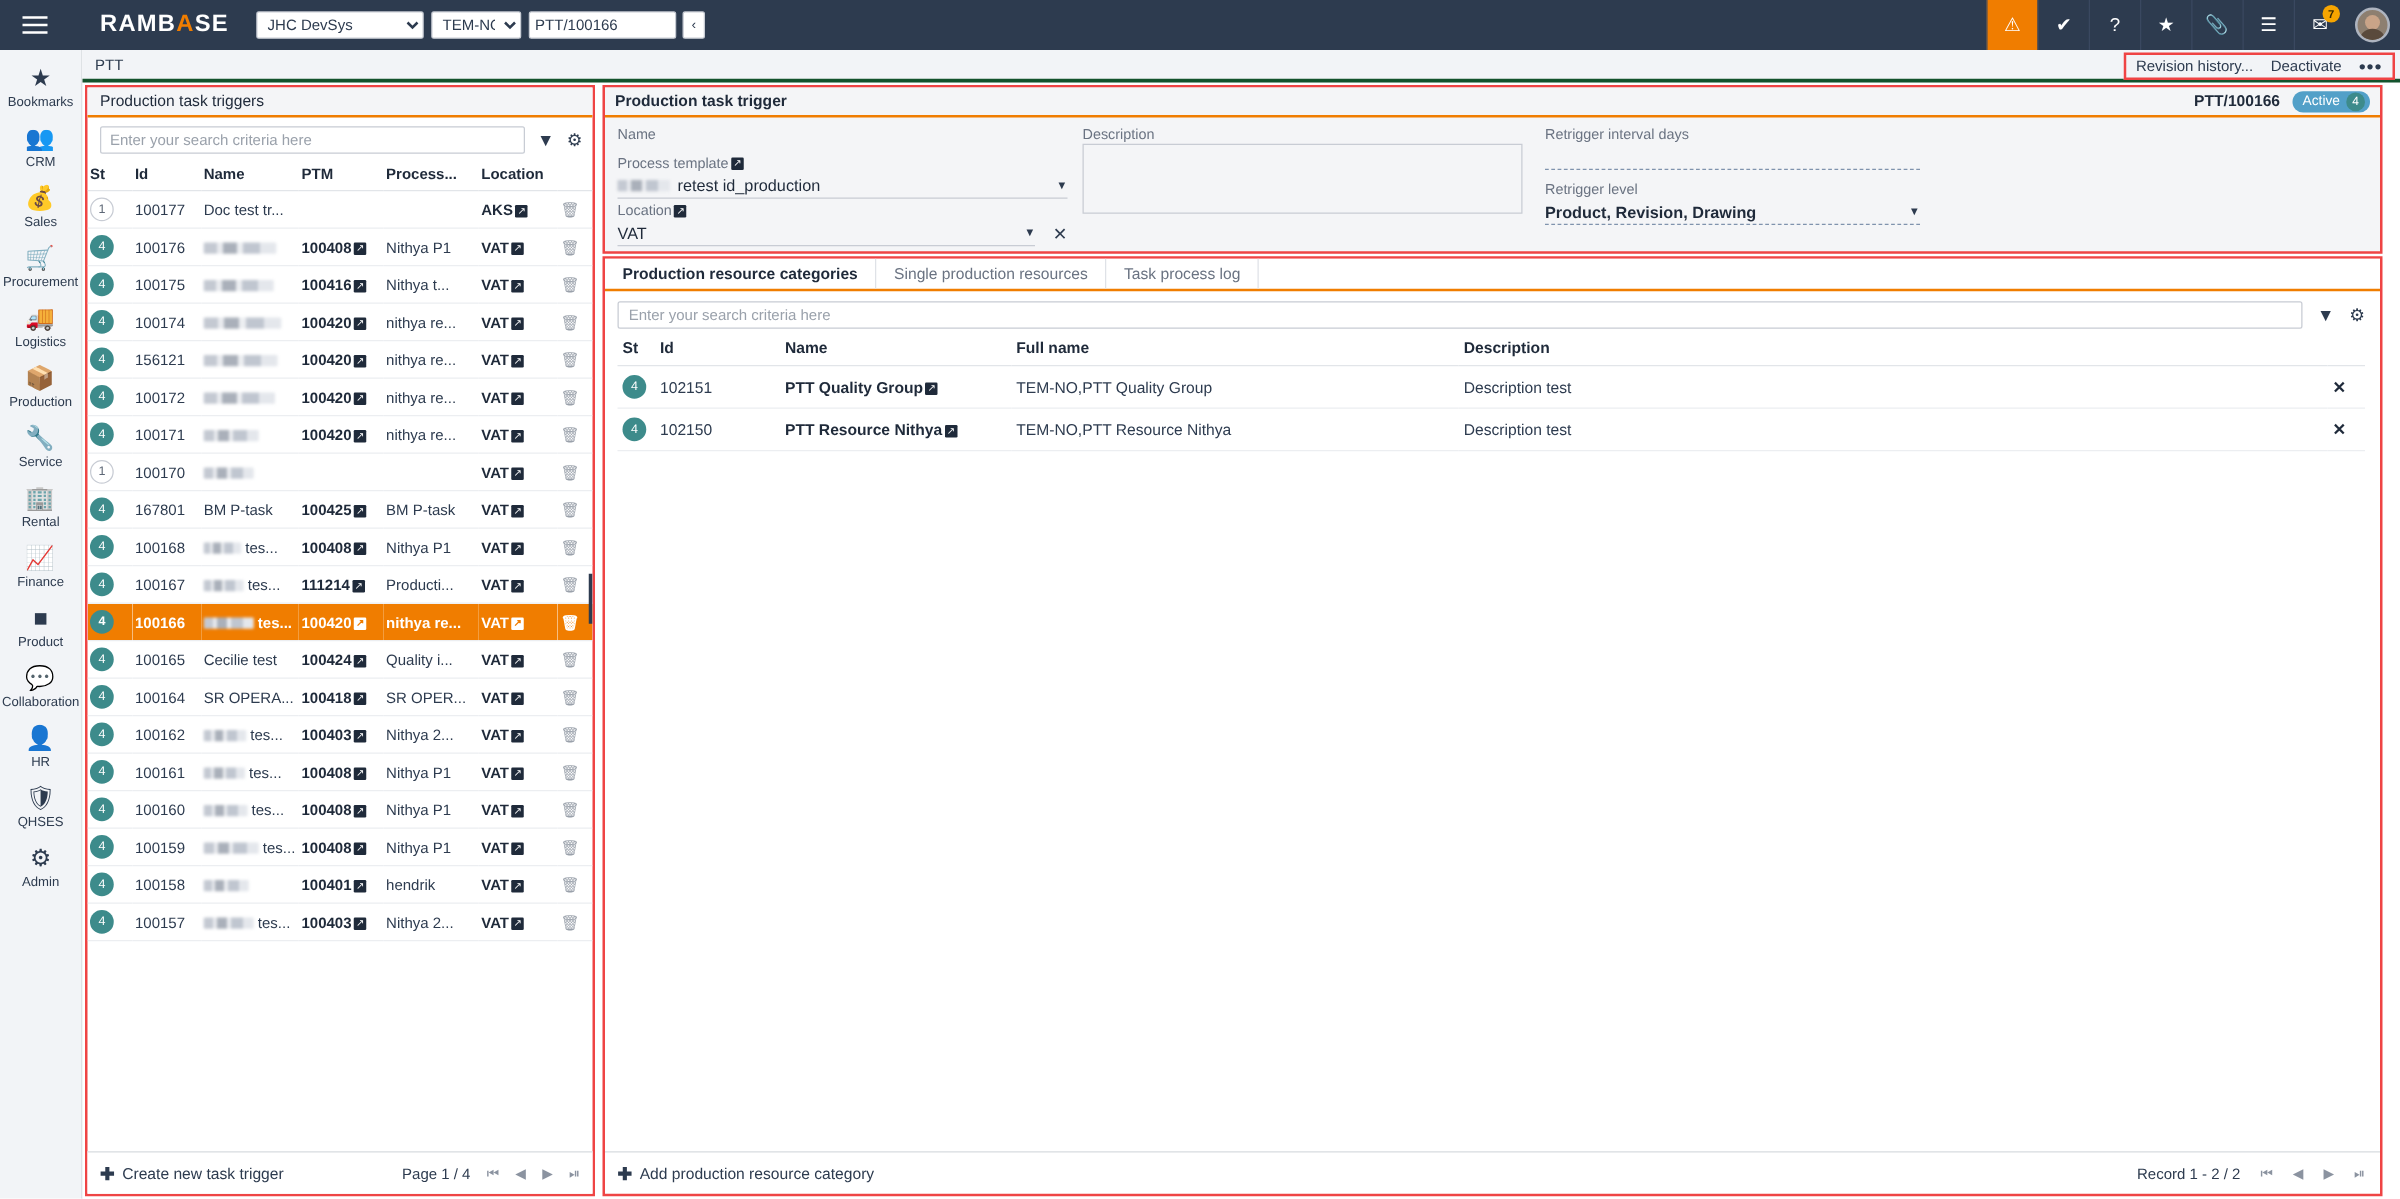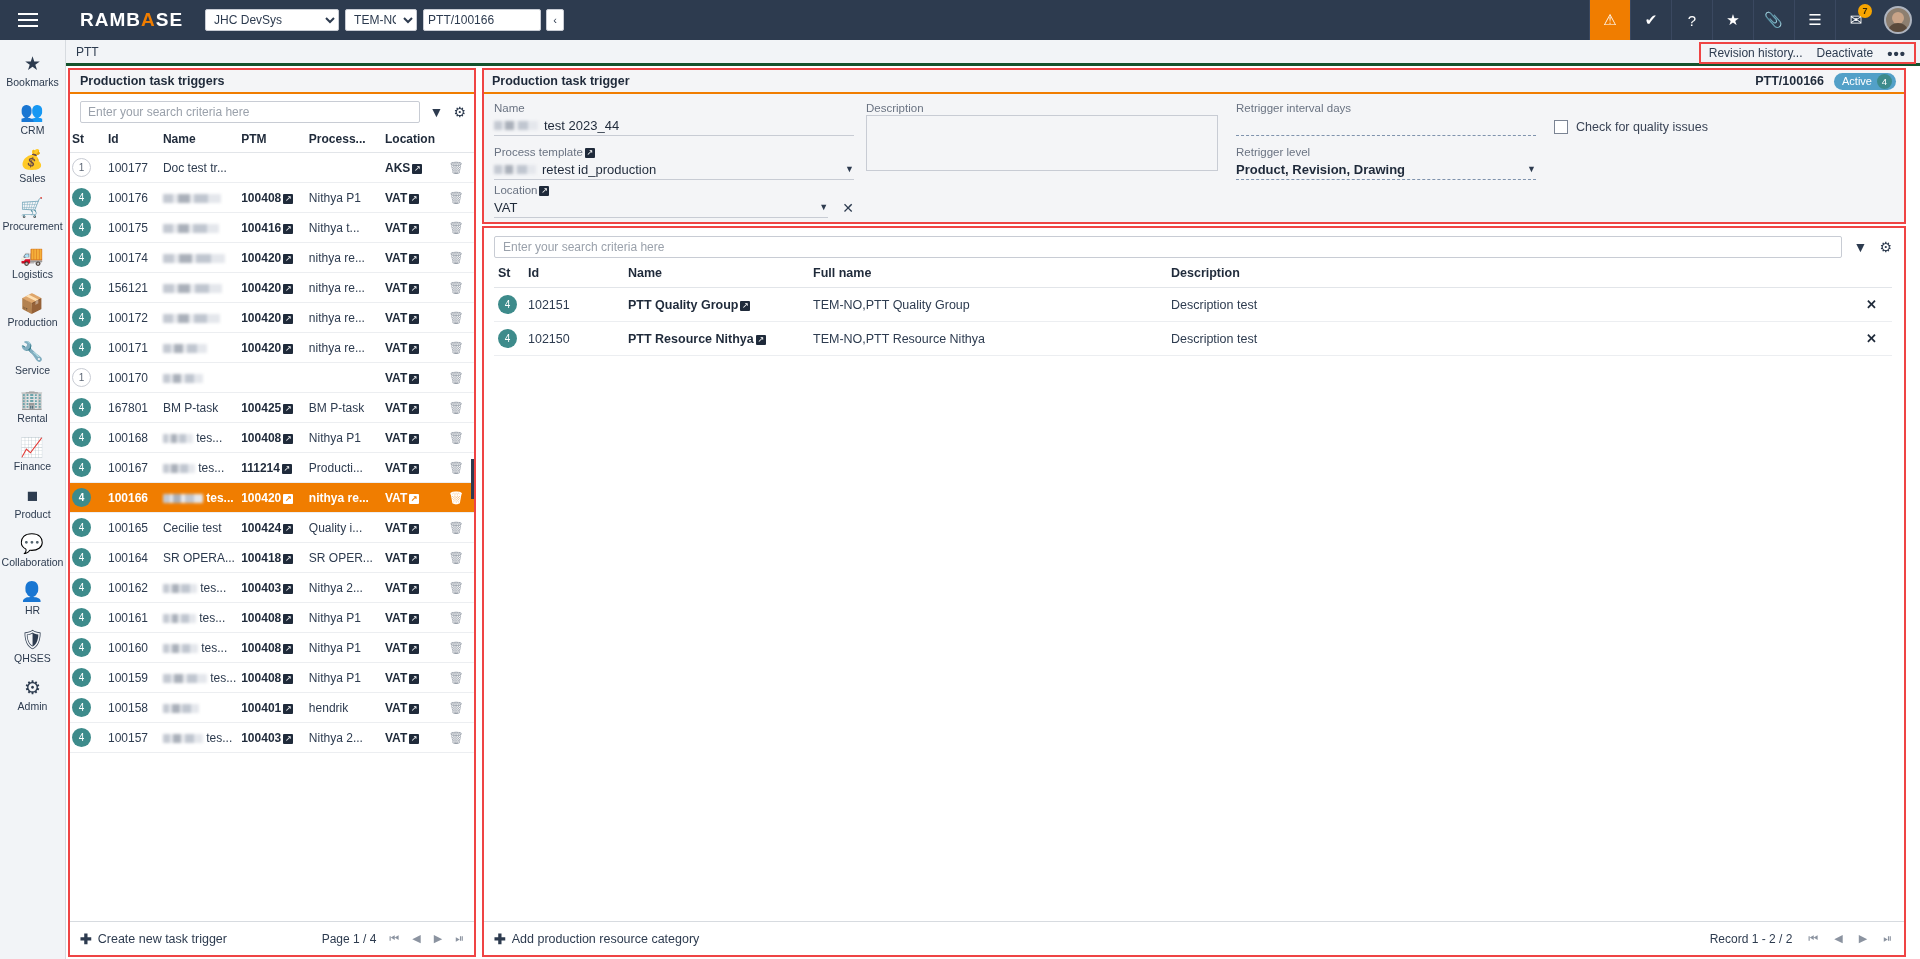--- a/index.html
+++ b/index.html
@@ -103,21 +103,21 @@
 
   
   .leftpanel {
     width: 408px; flex: 0 0 408px; margin-left: 2px; border: 2px solid #ef4444;
     background: #ffffff; display: flex; flex-direction: column; min-height: 0;
   }
   .panel-head {
     height: 24px; display: flex; align-items: center; background: #f4f5f7;
     border-bottom: 2px solid #f07d00; padding: 0 10px; flex: 0 0 24px;
   }
-  .panel-head .t { font-size: 12.5px; font-weight: bold; color: #1f2a3a; }
+  .panel-head .t { font-size: 12.5px; font-weight: normal; color: #1f2a3a; }
   .searchrow { display: flex; align-items: center; padding: 7px 8px 6px 10px; gap: 10px; }
   .searchrow input {
     flex: 1; height: 22px; border: 1px solid #c8ccd4; border-radius: 2px;
     padding: 0 7px; font-size: 12px; color: #2d3b4f;
     font-family: "Liberation Sans", sans-serif;
   }
   .searchrow input::placeholder { color: #9aa1ab; }
   .ico-btn { color:#2d3b4f; font-size: 14px; cursor: pointer; line-height: 1; }
 
   .ltable { flex: 1; overflow: hidden; display:flex; flex-direction:column; min-height:0; position:relative; }
@@ -599,24 +599,20 @@
               <span class="docid">PTT/100166</span>
               <span class="statuspill">
                 <span>Active</span>
                 <span class="n">4</span>
               </span>
             </span>
           </div>
           <div class="formbody">
             <div class="fcol c1">
               <div class="flabel">Name</div>
-              <div class="fvalue">
-                <span class="redact" style="width:44px"></span>
-                <span>test 2023_44</span>
-              </div>
               <div class="fgap"></div>
               <div class="flabel">
                 <span>Process template</span><span class="extico">↗</span>
               </div>
               <div class="fvalue">
                 <span class="redact" style="width:42px"></span>
                 <span>retest id_production</span>
                 <span class="caret">▼</span>
               </div>
               <div style="height:4px"></div>
@@ -643,30 +639,29 @@
                 <span></span>
               </div>
               <div class="fgap"></div>
               <div class="flabel">Retrigger level</div>
               <div class="fvalue dotted bold">
                 <span>Product, Revision, Drawing</span>
                 <span class="caret">▼</span>
               </div>
             </div>
 
-            <div class="fcol c4">
-              <div class="chkrow">
-                <span class="chk"></span>
-                <span>Check for quality issues</span>
-              </div>
-            </div>
           </div>
         </div>
 
         <div class="lowerpanel">
+          <div class="tabs">
+            <div class="tab active">Production resource categories</div>
+            <div class="tab">Single production resources</div>
+            <div class="tab">Task process log</div>
+          </div>
           <div class="lowersearch">
             <input placeholder="Enter your search criteria here" style="">
             <span class="ico-btn">▼</span>
             <span class="ico-btn">⚙</span>
           </div>
           <div style="padding:0 12px 0 10px;">
             <table class="grid2">
               <colgroup>
                 <col style="width:30px">
                   <col style="width:100px">

